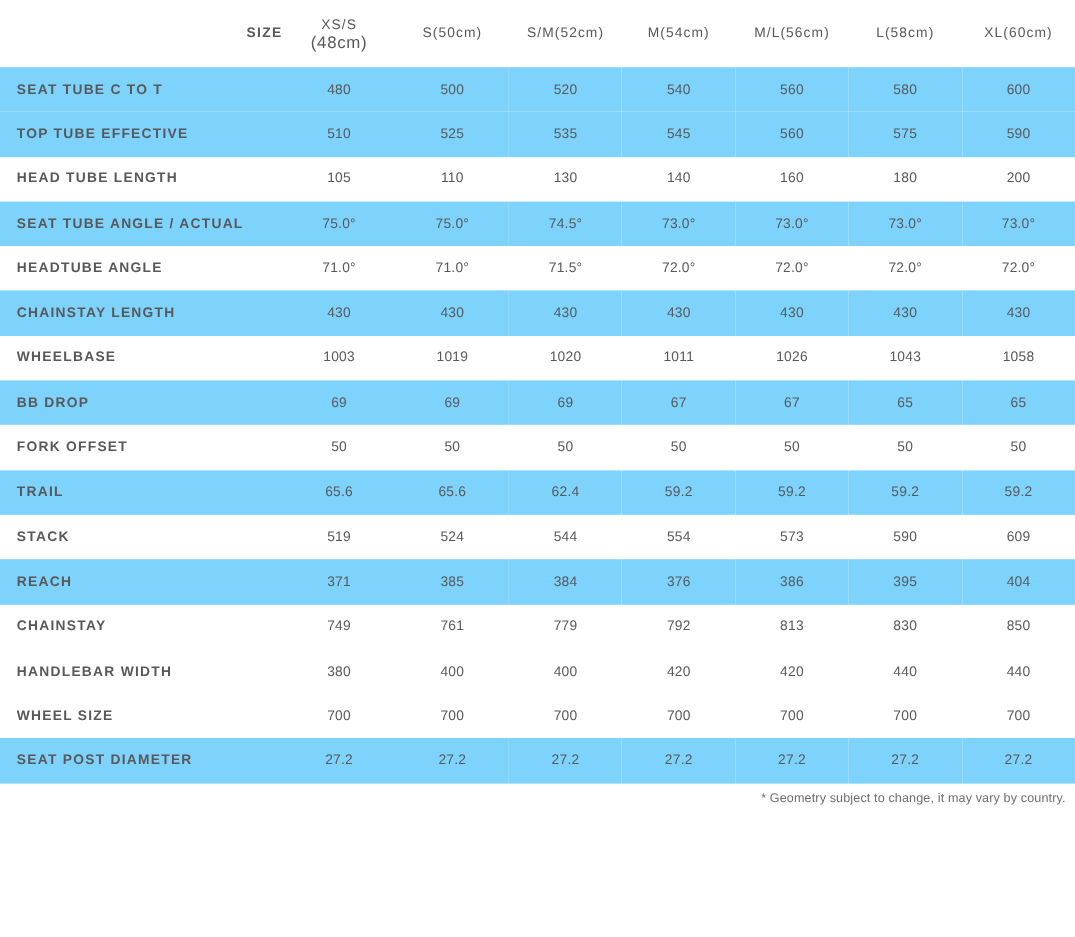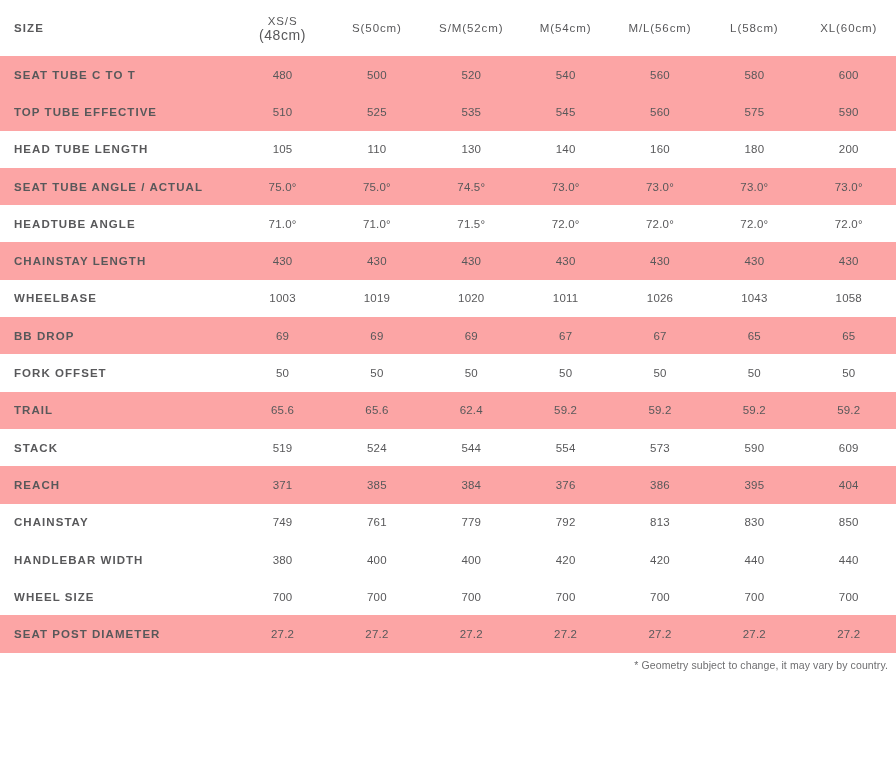--- a/index.html
+++ b/index.html
@@ -34,40 +34,40 @@
   thead th {
     font-size: 11.5px;
     font-weight: normal;
     letter-spacing: 0.9px;
     color: #58585a;
     text-align: center;
     vertical-align: middle;
     line-height: 14px;
   }
   thead th.label-col {
-    text-align: left;
+    text-align: right;
     padding-left: 14px;
     letter-spacing: 1.1px;
     font-weight: bold;
     font-size: 11.5px;
   }
   .hdr-sub {
     display: block;
     font-size: 14px;
     letter-spacing: 0.6px;
   }
   
   col.c-label { width: 212px; }
   col.c-data  { width: 85px; }
   
   tbody tr {
     height: 37.3px;
   }
   tbody tr.alt {
-    background: #fca5a5;
+    background: #7dd3fc;
   }
   tbody td {
     font-size: 11.5px;
     text-align: center;
     vertical-align: middle;
     color: #58585a;
     letter-spacing: 0.2px;
   }
   tbody td.label-col {
     text-align: left;

